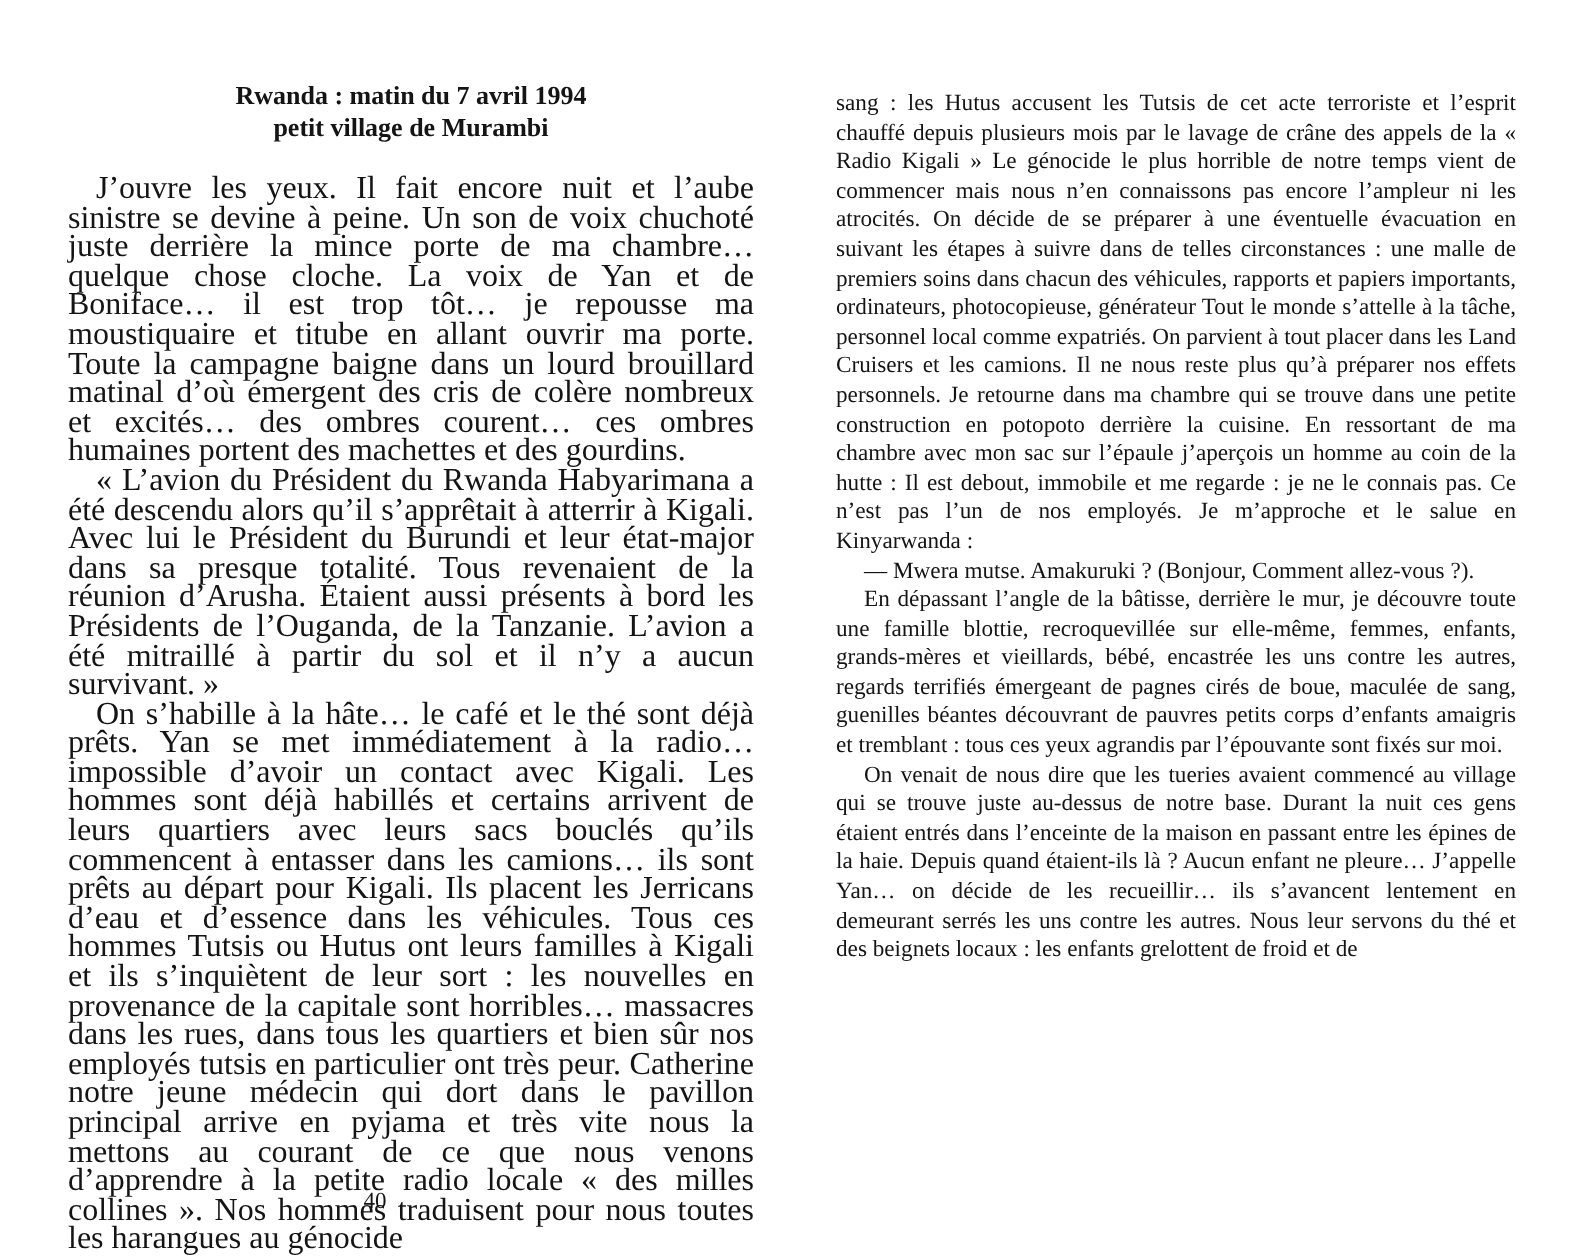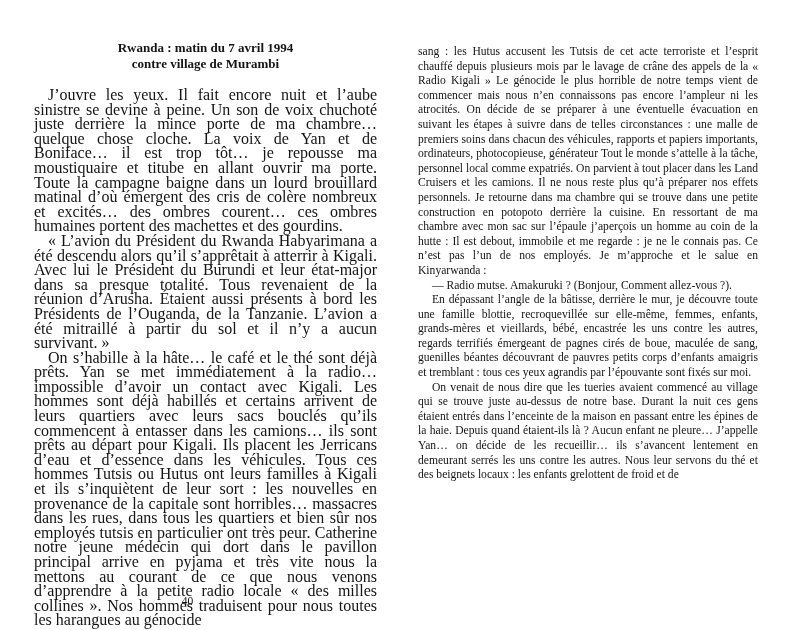--- a/index.html
+++ b/index.html
@@ -68,33 +68,33 @@
   }
 </style>
 </head>
 <body>
 
 <div class="spread">
 
   <div class="page-col col-left">
     <div class="chapter-heading">
       <div>Rwanda : matin du 7 avril 1994</div>
-      <div>contre village de Murambi</div>
+      <div>petit village de Murambi</div>
     </div>
     <div class="body-text" id="left-paragraphs">
         <p class="">J’ouvre les yeux. Il fait encore nuit et l’aube sinistre se devine à peine. Un son de voix chuchoté juste derrière la mince porte de ma chambre… quelque chose cloche. La voix de Yan et de Boniface… il est trop tôt… je repousse ma moustiquaire et titube en allant ouvrir ma porte. Toute la campagne baigne dans un lourd brouillard matinal d’où émergent des cris de colère nombreux et excités… des ombres courent… ces ombres humaines portent des machettes et des gourdins.</p>
         <p class="">« L’avion du Président du Rwanda Habyarimana a été descendu alors qu’il s’apprêtait à atterrir à Kigali. Avec lui le Président du Burundi et leur état-major dans sa presque totalité. Tous revenaient de la réunion d’Arusha. Étaient aussi présents à bord les Présidents de l’Ouganda, de la Tanzanie. L’avion a été mitraillé à partir du sol et il n’y a aucun survivant. »</p>
         <p class="">On s’habille à la hâte… le café et le thé sont déjà prêts. Yan se met immédiatement à la radio… impossible d’avoir un contact avec Kigali. Les hommes sont déjà habillés et certains arrivent de leurs quartiers avec leurs sacs bouclés qu’ils commencent à entasser dans les camions… ils sont prêts au départ pour Kigali. Ils placent les Jerricans d’eau et d’essence dans les véhicules. Tous ces hommes Tutsis ou Hutus ont leurs familles à Kigali et ils s’inquiètent de leur sort : les nouvelles en provenance de la capitale sont horribles… massacres dans les rues, dans tous les quartiers et bien sûr nos employés tutsis en particulier ont très peur. Catherine notre jeune médecin qui dort dans le pavillon principal arrive en pyjama et très vite nous la mettons au courant de ce que nous venons d’apprendre à la petite radio locale « des milles collines ». Nos hommes traduisent pour nous toutes les harangues au génocide</p>
       </div>
   </div>
 
   <div class="page-col col-right">
     <div class="body-text" id="right-paragraphs">
         <p class="no-indent">sang : les Hutus accusent les Tutsis de cet acte terroriste et l’esprit chauffé depuis plusieurs mois par le lavage de crâne des appels de la « Radio Kigali » Le génocide le plus horrible de notre temps vient de commencer mais nous n’en connaissons pas encore l’ampleur ni les atrocités. On décide de se préparer à une éventuelle évacuation en suivant les étapes à suivre dans de telles circonstances : une malle de premiers soins dans chacun des véhicules, rapports et papiers importants, ordinateurs, photocopieuse, générateur Tout le monde s’attelle à la tâche, personnel local comme expatriés. On parvient à tout placer dans les Land Cruisers et les camions. Il ne nous reste plus qu’à préparer nos effets personnels. Je retourne dans ma chambre qui se trouve dans une petite construction en potopoto derrière la cuisine. En ressortant de ma chambre avec mon sac sur l’épaule j’aperçois un homme au coin de la hutte : Il est debout, immobile et me regarde : je ne le connais pas. Ce n’est pas l’un de nos employés. Je m’approche et le salue en Kinyarwanda :</p>
-        <p class="">— Radio mutse. Amakuruki ? (Bonjour, Comment allez-vous ?).</p>
+        <p class="">— Mwera mutse. Amakuruki ? (Bonjour, Comment allez-vous ?).</p>
         <p class="">En dépassant l’angle de la bâtisse, derrière le mur, je découvre toute une famille blottie, recroquevillée sur elle-même, femmes, enfants, grands-mères et vieillards, bébé, encastrée les uns contre les autres, regards terrifiés émergeant de pagnes cirés de boue, maculée de sang, guenilles béantes découvrant de pauvres petits corps d’enfants amaigris et tremblant : tous ces yeux agrandis par l’épouvante sont fixés sur moi.</p>
         <p class="">On venait de nous dire que les tueries avaient commencé au village qui se trouve juste au-dessus de notre base. Durant la nuit ces gens étaient entrés dans l’enceinte de la maison en passant entre les épines de la haie. Depuis quand étaient-ils là ? Aucun enfant ne pleure… J’appelle Yan… on décide de les recueillir… ils s’avancent lentement en demeurant serrés les uns contre les autres. Nous leur servons du thé et des beignets locaux : les enfants grelottent de froid et de</p>
       </div>
   </div>
 
   <div class="page-number pn-left">40</div>
 
 
 </div>
 

